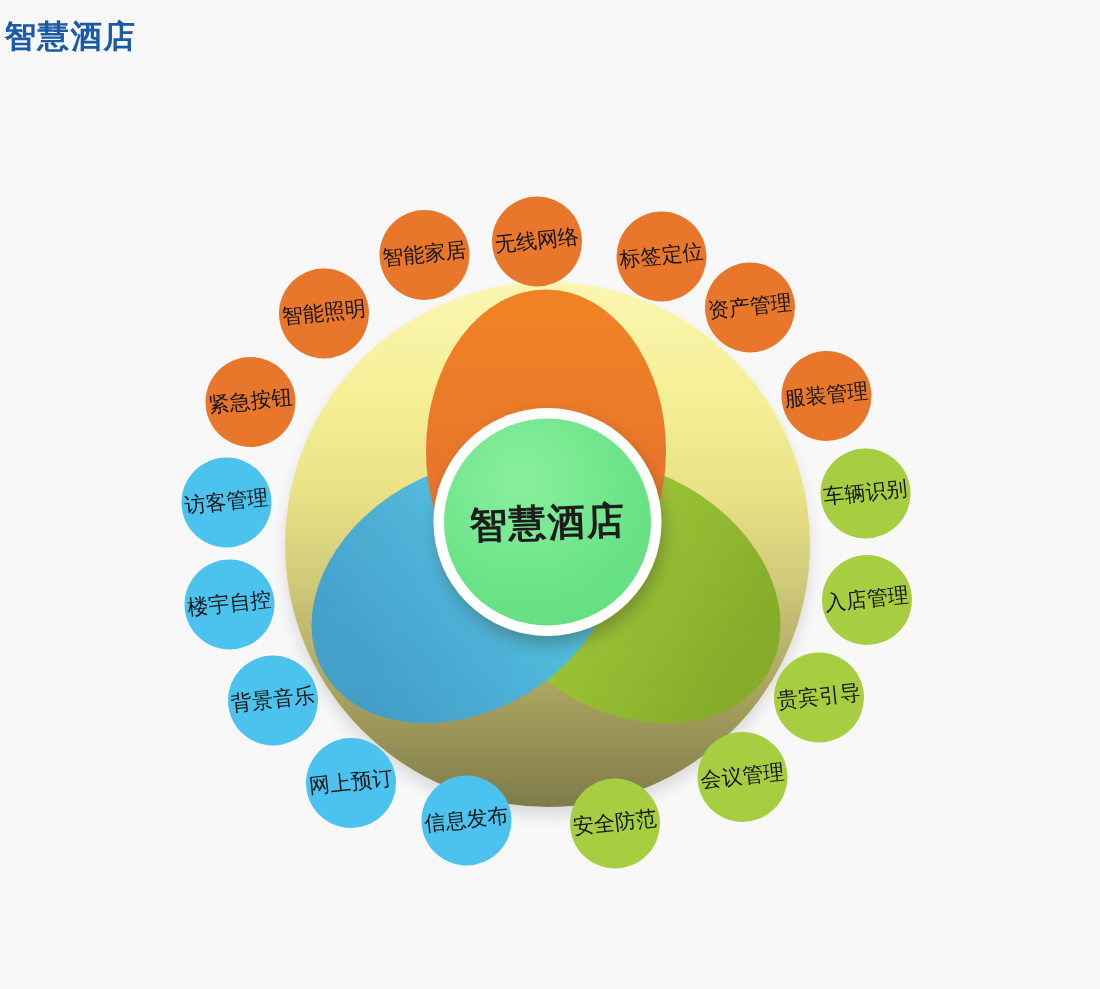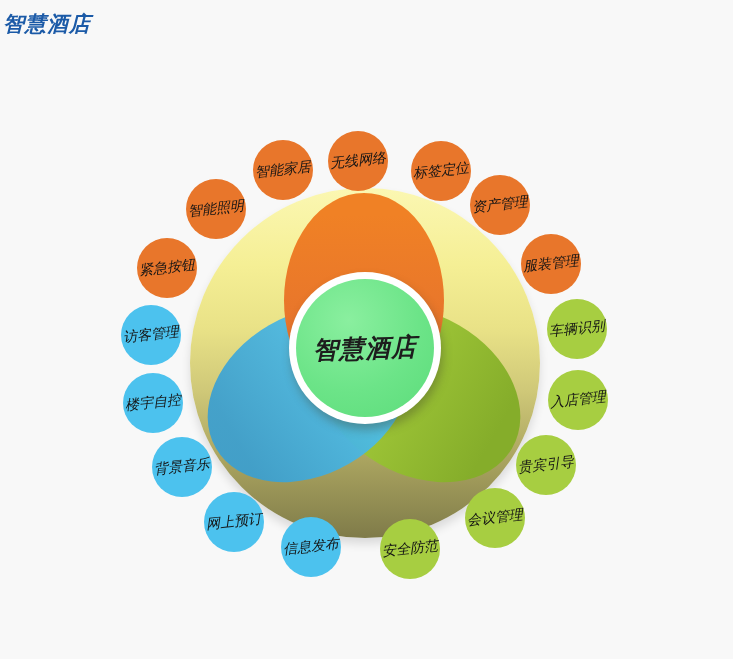--- a/index.html
+++ b/index.html
@@ -2,21 +2,21 @@
 <html><head>
 <meta charset="utf-8">
 <style>
   html, body {
     margin: 0; padding: 0;
     width: 733px; height: 659px;
     overflow: hidden;
     background: #f8f8f8;
     font-family: "Liberation Sans", "DejaVu Sans", sans-serif;
   }
-  #stage { position: relative; width: 583px; height: 659px; font-style: italic; }
+  #stage { position: relative; width: 583px; height: 659px; }
 
   
   #page-title {
     position: absolute; left: 3px; top: 10px;
     font-size: 21px; font-weight: 700;
     color: #1b5aa7;
     letter-spacing: 1px;
     white-space: nowrap;
   }
 

